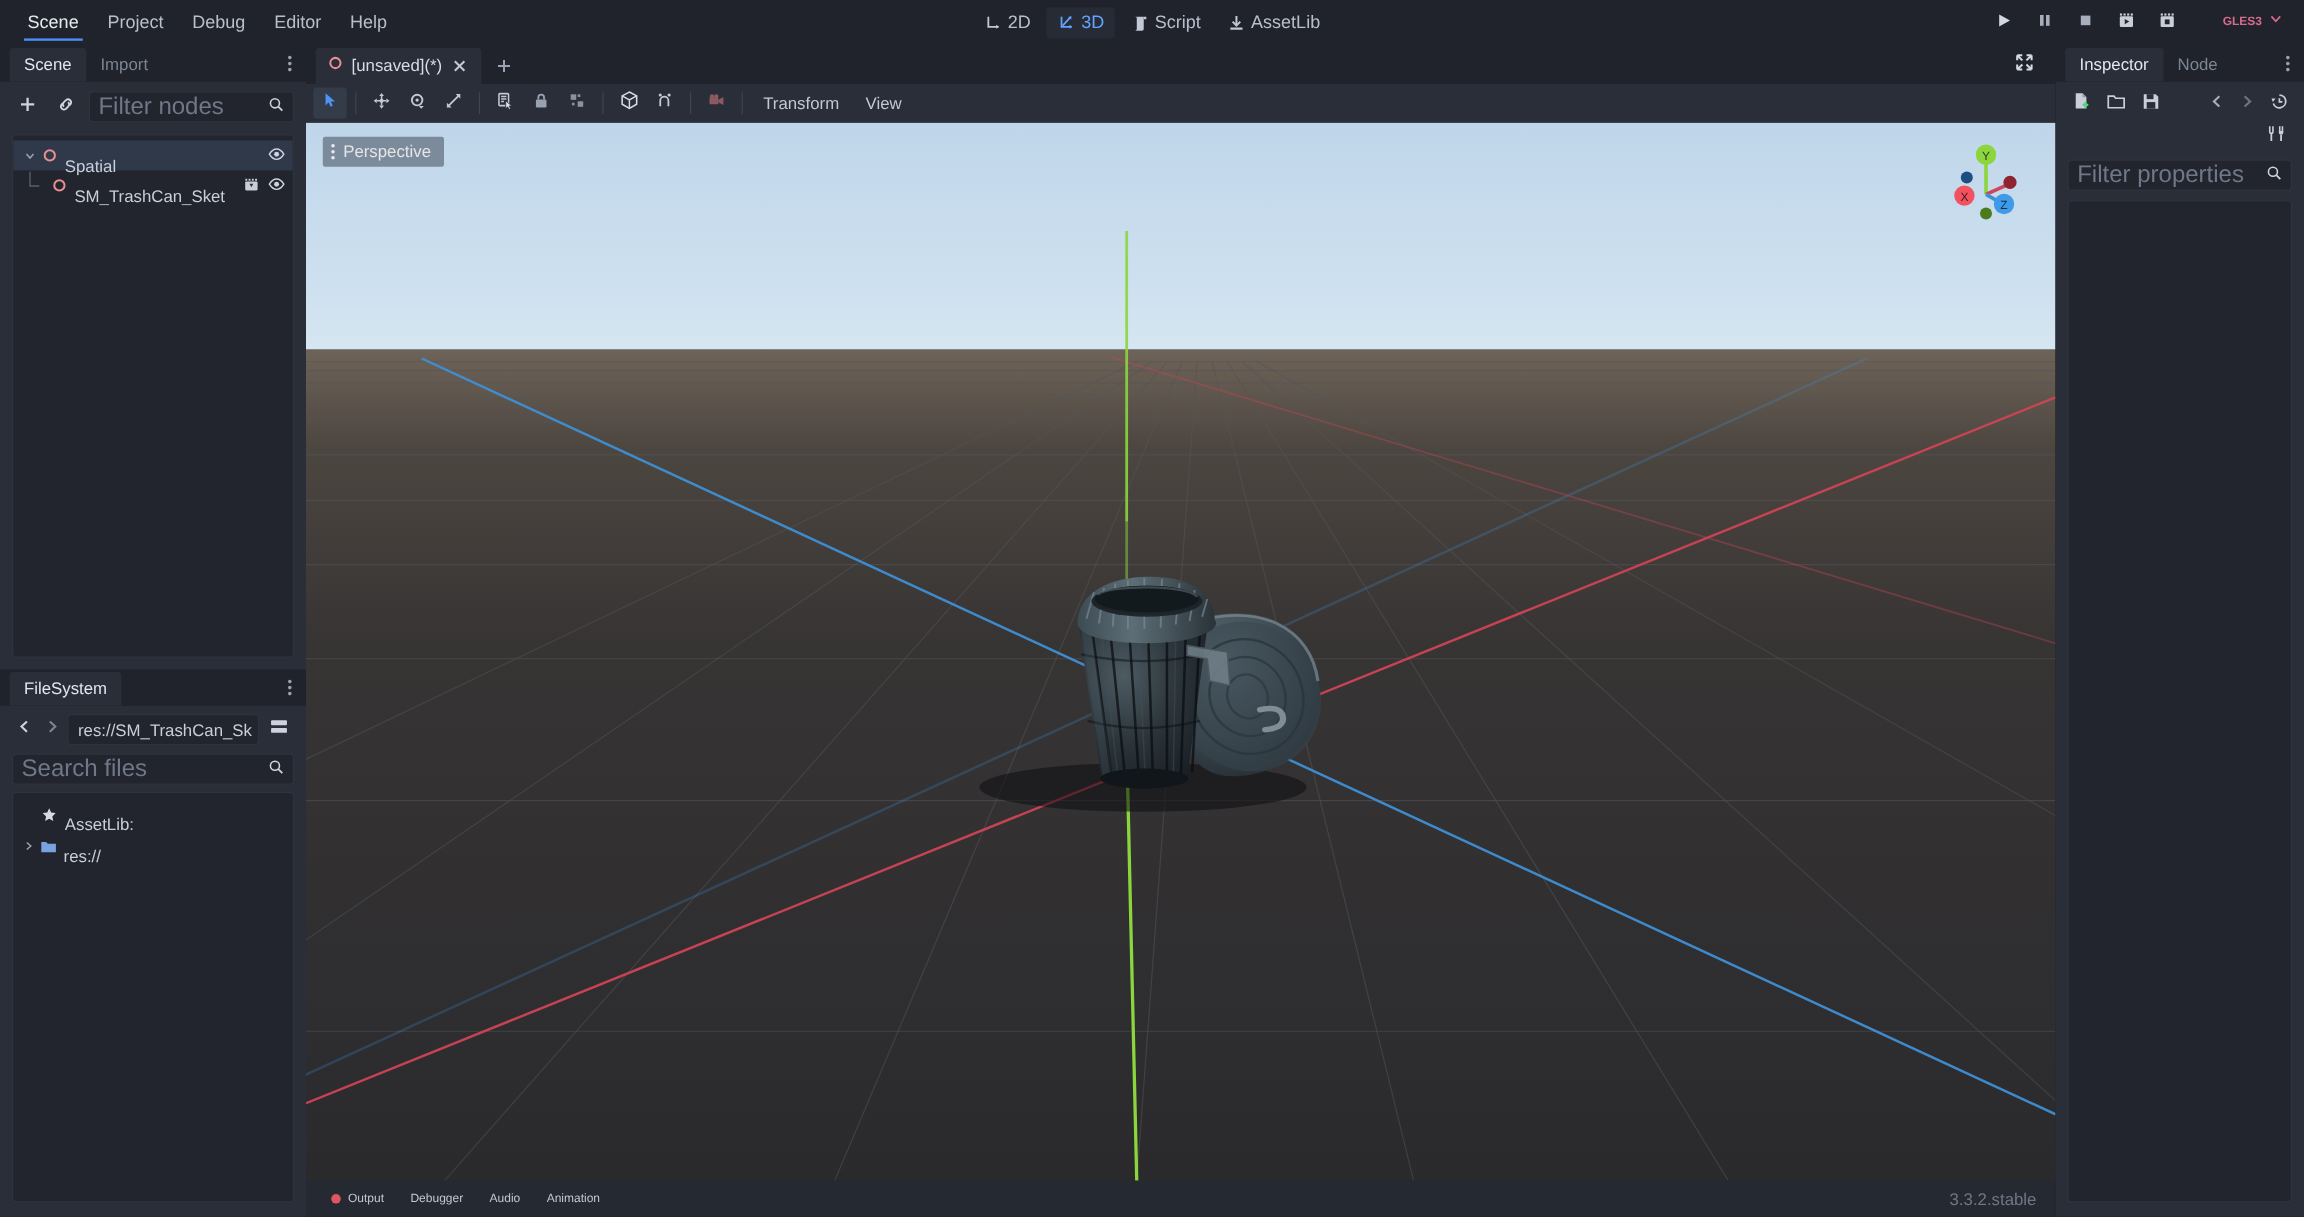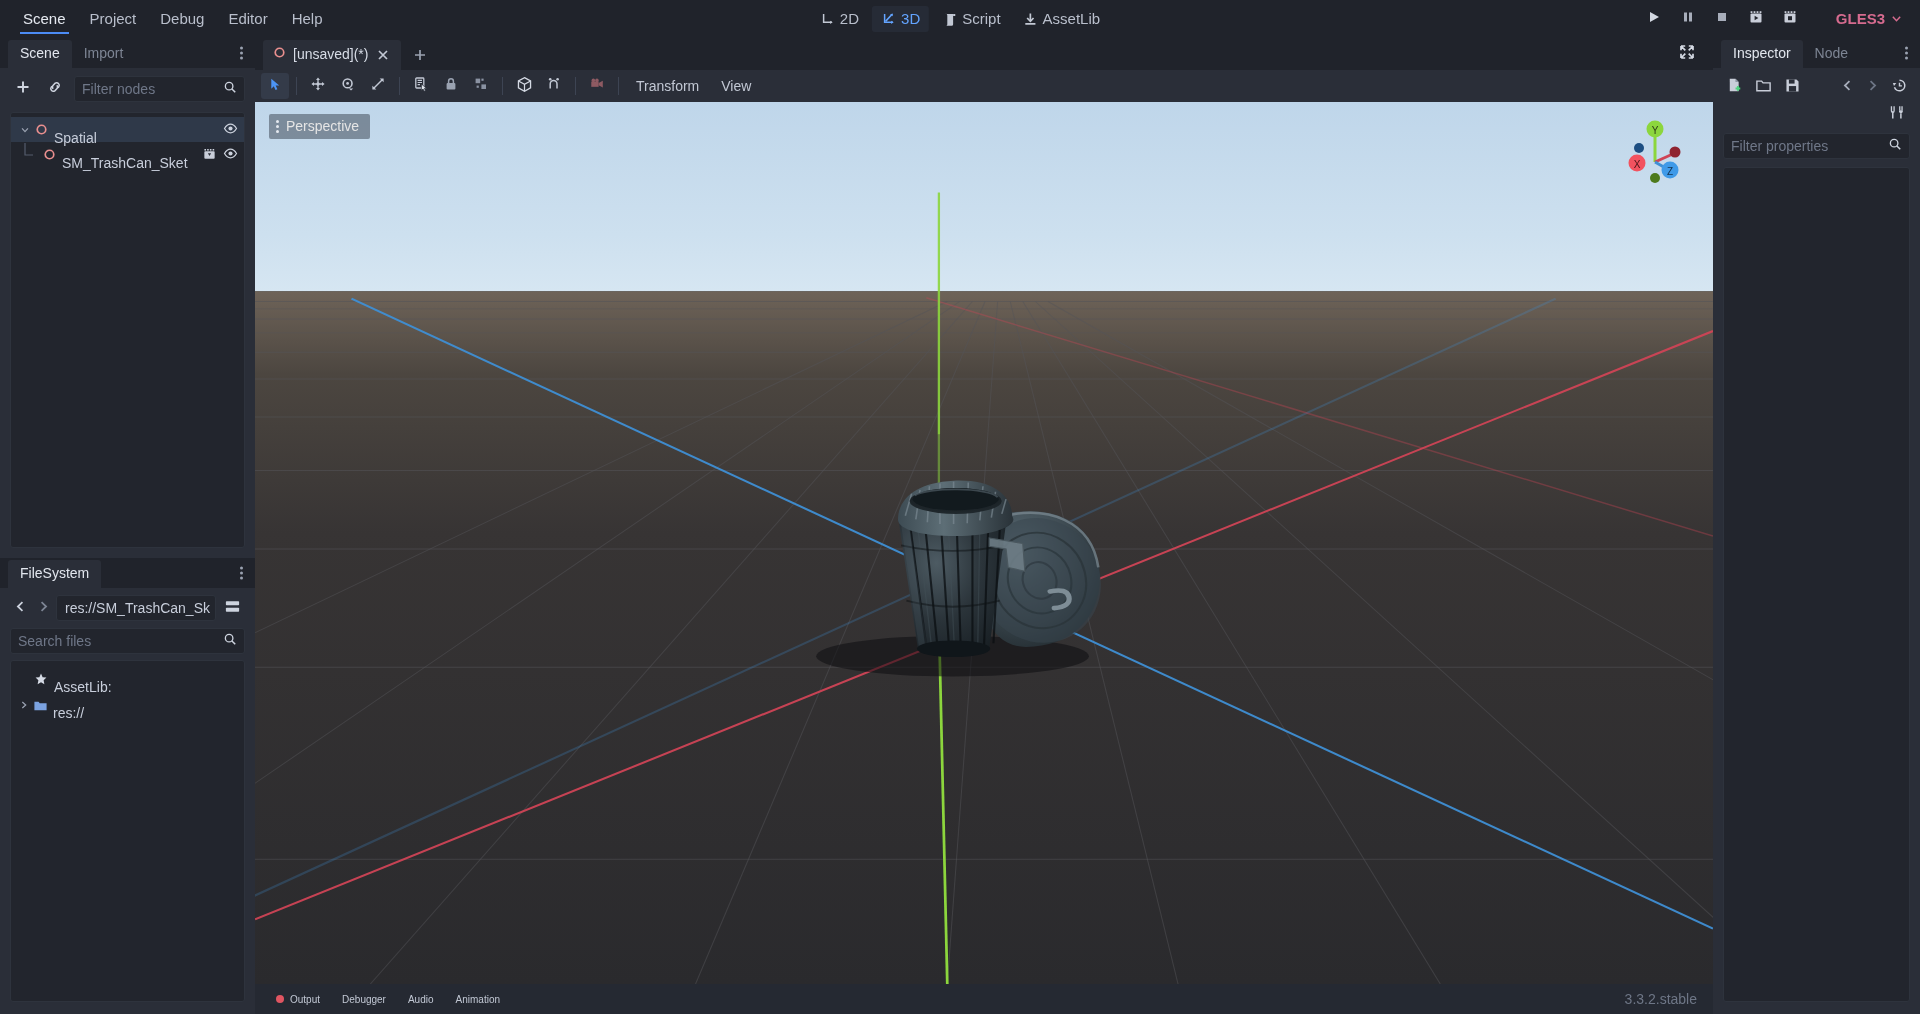--- a/index.html
+++ b/index.html
@@ -40,21 +40,21 @@
 
   .right-tools {
     position: absolute; right: 10px; display: flex; align-items: center; gap: 2px;
   }
   .rbtn {
     width: 32px; height: 28px; display: flex; align-items: center; justify-content: center;
     border-radius: 3px; cursor: pointer;
   }
   .gles {
     display: flex; align-items: center; gap: 6px; padding: 4px 8px; margin-left: 20px;
-    color: #d66b8f; font-size: 15px; font-weight: bold; border-radius: 3px; cursor: pointer; line-height: 18px;
+    color: #d66b8f; font-size: 10px; font-weight: bold; border-radius: 3px; cursor: pointer; line-height: 18px;
   }
 
   
   .body { flex: 1; display: flex; min-height: 0; padding: 0; }
 
   
   .dock { background: #23262e; display: flex; flex-direction: column; }
   .dock-tabs {
     display: flex; align-items: flex-end; height: 30px; position: relative;
     background: #20232b; padding-left: 8px;
@@ -77,21 +77,21 @@
   .scene-dock { height: 520px; flex: 0 0 520px; }
   .scene-toolbar { display: flex; align-items: center; gap: 6px; padding: 8px 10px 6px; }
   .icon-btn {
     width: 26px; height: 24px; display: flex; align-items: center; justify-content: center;
     border-radius: 3px; cursor: pointer; flex: 0 0 auto;
   }
   .field {
     flex: 1; height: 26px; background: #22252d; border: 1px solid #2e333d; border-radius: 3px;
     display: flex; align-items: center; padding: 0 7px; cursor: text; min-width: 0;
   }
-  .field span.ph { color: #6f7788; font-size: 14px; flex: 1; white-space: nowrap; overflow: hidden; }
+  .field span.ph { color: #6f7788; font-size: 20px; flex: 1; white-space: nowrap; overflow: hidden; }
   .field svg { flex: 0 0 auto; }
 
   .tree-panel {
     flex: 1; margin: 4px 10px 10px; background: #22252d; border: 1px solid #2e333d;
     border-radius: 3px; overflow: hidden; padding-top: 4px; min-height: 0;
   }
   .tree-row {
     display: flex; align-items: center; height: 25px; padding-right: 6px; font-size: 14px;
     color: #c8cedb; cursor: pointer; position: relative;
   }

